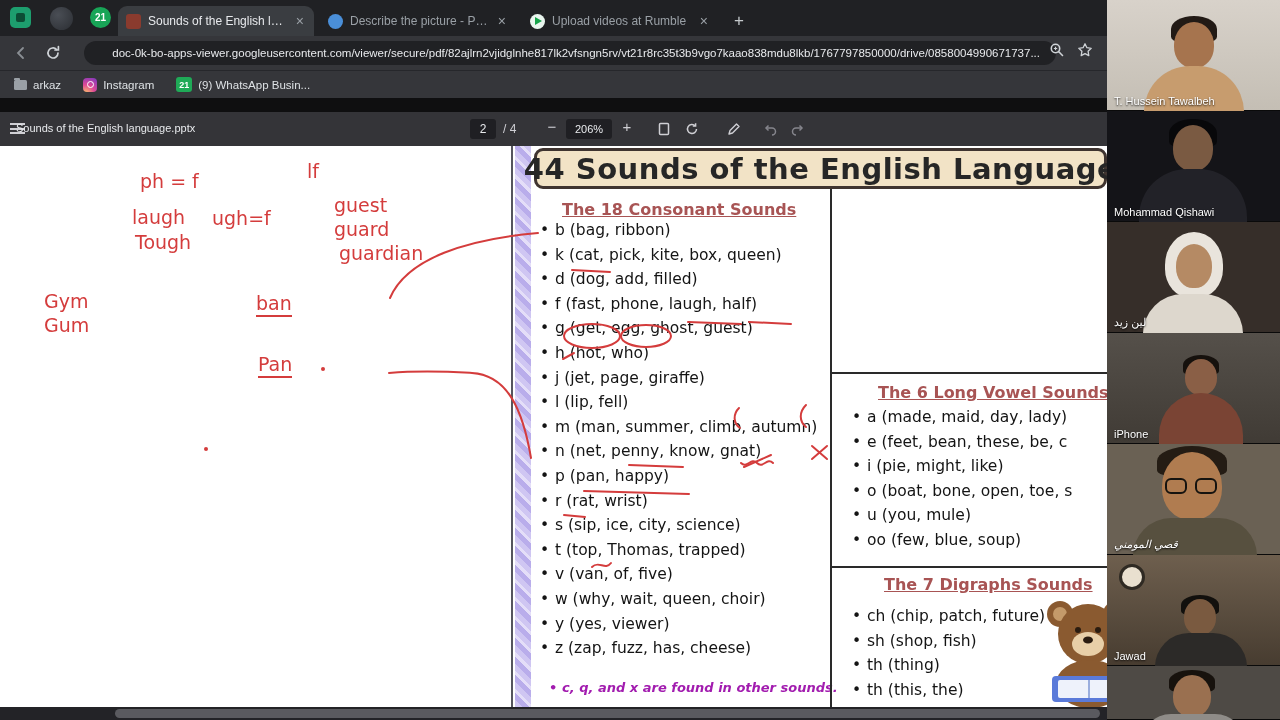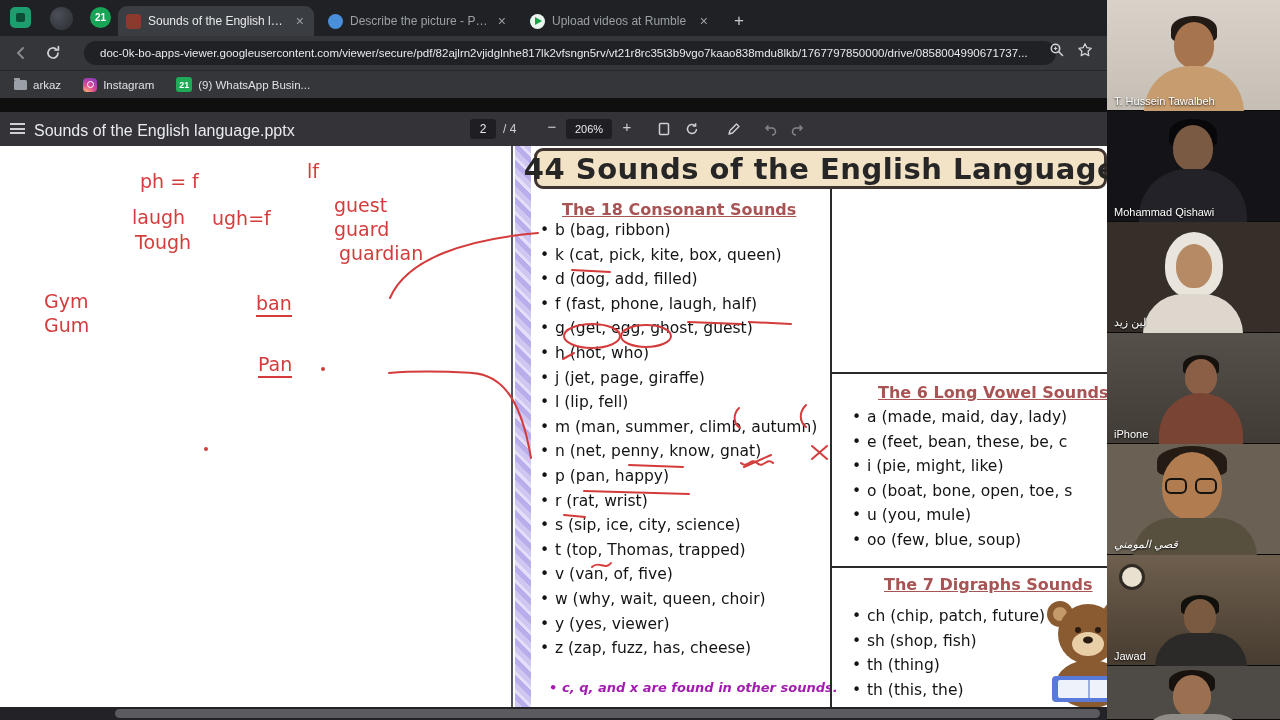--- a/index.html
+++ b/index.html
@@ -20,35 +20,35 @@
   .tab .x { color:#9aa0a6; font-size:14px; line-height:14px; padding:0 2px; }
   .fav { width:15px; height:15px; flex:0 0 15px; border-radius:3px; }
   .fav-pdf { background:#8a3b2e; }
   .fav-blue { background:#4a8fd9; border-radius:50%; }
   .fav-rumble { background:#e9f5ee; border-radius:50%; position:relative; }
   .fav-rumble:after { content:""; position:absolute; left:5px; top:3.5px; border-left:7px solid #16a34a; border-top:4px solid transparent; border-bottom:4px solid transparent; }
   .newtab { position:absolute; left:726px; top:8px; width:26px; height:26px; color:#c6cacd; font-size:17px; display:flex; align-items:center; justify-content:center; border-radius:50%; }
 
   .addressbar { position:absolute; left:0; top:36px; width:1107px; height:34px; background:#35363a; display:flex; align-items:center; }
   .navic { width:22px; height:22px; margin-left:10px; display:flex; align-items:center; justify-content:center; }
-  .urlpill { position:absolute; left:84px; top:5px; width:972px; height:24px; background:#202124; border-radius:13px; color:#e8eaed; font-size:11.5px; line-height:24px; padding:0 16px; white-space:nowrap; overflow:hidden; text-overflow:ellipsis; }
+  .urlpill { position:absolute; left:84px; top:5px; width:972px; height:24px; background:#202124; border-radius:13px; color:#e8eaed; font-size:11.5px; line-height:24px; padding:0 16px; white-space:nowrap; overflow:hidden; text-overflow:ellipsis;text-align:right; }
   .ab-right { position:absolute; right:14px; top:6px; display:flex; gap:12px; }
 
   .bookmarksbar { position:absolute; left:0; top:70px; width:1107px; height:28px; background:#35363a; border-top:1px solid #26272b; display:flex; align-items:center; gap:22px; padding-left:14px; }
   .bm { display:flex; align-items:center; gap:6px; color:#dde1e4; font-size:11.5px; }
   .bm-folder { width:13px; height:10px; background:#9aa0a6; border-radius:1.5px; position:relative; }
   .bm-folder:before { content:""; position:absolute; left:0; top:-2px; width:6px; height:2px; background:#9aa0a6; border-radius:1px 1px 0 0; }
   .bm-insta { width:14px; height:14px; border-radius:4px; background:radial-gradient(circle at 20% 110%, #fdc468, #df4996 45%, #8a3ab9 90%); position:relative; }
   .bm-insta:after { content:""; position:absolute; left:3.5px; top:3.5px; width:5px; height:5px; border:1.5px solid #fff; border-radius:50%; }
   .bm-wa { min-width:16px; height:15px; border-radius:3px; background:#1faa57; color:#fff; font-size:9px; font-weight:bold; display:flex; align-items:center; justify-content:center; padding:0 1px; }
 
   .gapstrip { position:absolute; left:0; top:98px; width:1107px; height:14px; background:#0f0f10; }
 
   .pdftoolbar { position:absolute; left:0; top:112px; width:1107px; height:34px; background:#343438; color:#e8eaed; }
-  .pt-title { position:absolute; left:34px; top:10px; font-size:16px; }
+  .pt-title { position:absolute; left:16px; top:10px; font-size:11px; }
   .burger { position:absolute; left:10px; top:11px; width:15px; height:11px; border-top:2px solid #cfcfd4; border-bottom:2px solid #cfcfd4; }
   .burger:after { content:""; position:absolute; left:0; top:2.5px; width:15px; height:2px; background:#cfcfd4; }
   .pagebox { position:absolute; left:470px; top:7px; width:26px; height:20px; background:#1f1f23; border-radius:3px; text-align:center; font-size:12px; line-height:20px; }
   .pagetotal { position:absolute; left:503px; top:10px; font-size:12px; color:#cfcfd4; }
   .zo { position:absolute; top:6px; font-size:15px; color:#cfcfd4; width:18px; text-align:center; }
   .zoombox { position:absolute; left:566px; top:7px; width:46px; height:20px; background:#1f1f23; border-radius:3px; text-align:center; font-size:11px; line-height:20px; }
   .pt-ic { position:absolute; top:9px; width:16px; height:16px; display:flex; align-items:center; justify-content:center; }
 
   
   .content { position:absolute; left:0; top:146px; width:1107px; height:561px; background:#ffffff; overflow:hidden; font-family:"DejaVu Sans", sans-serif; }

